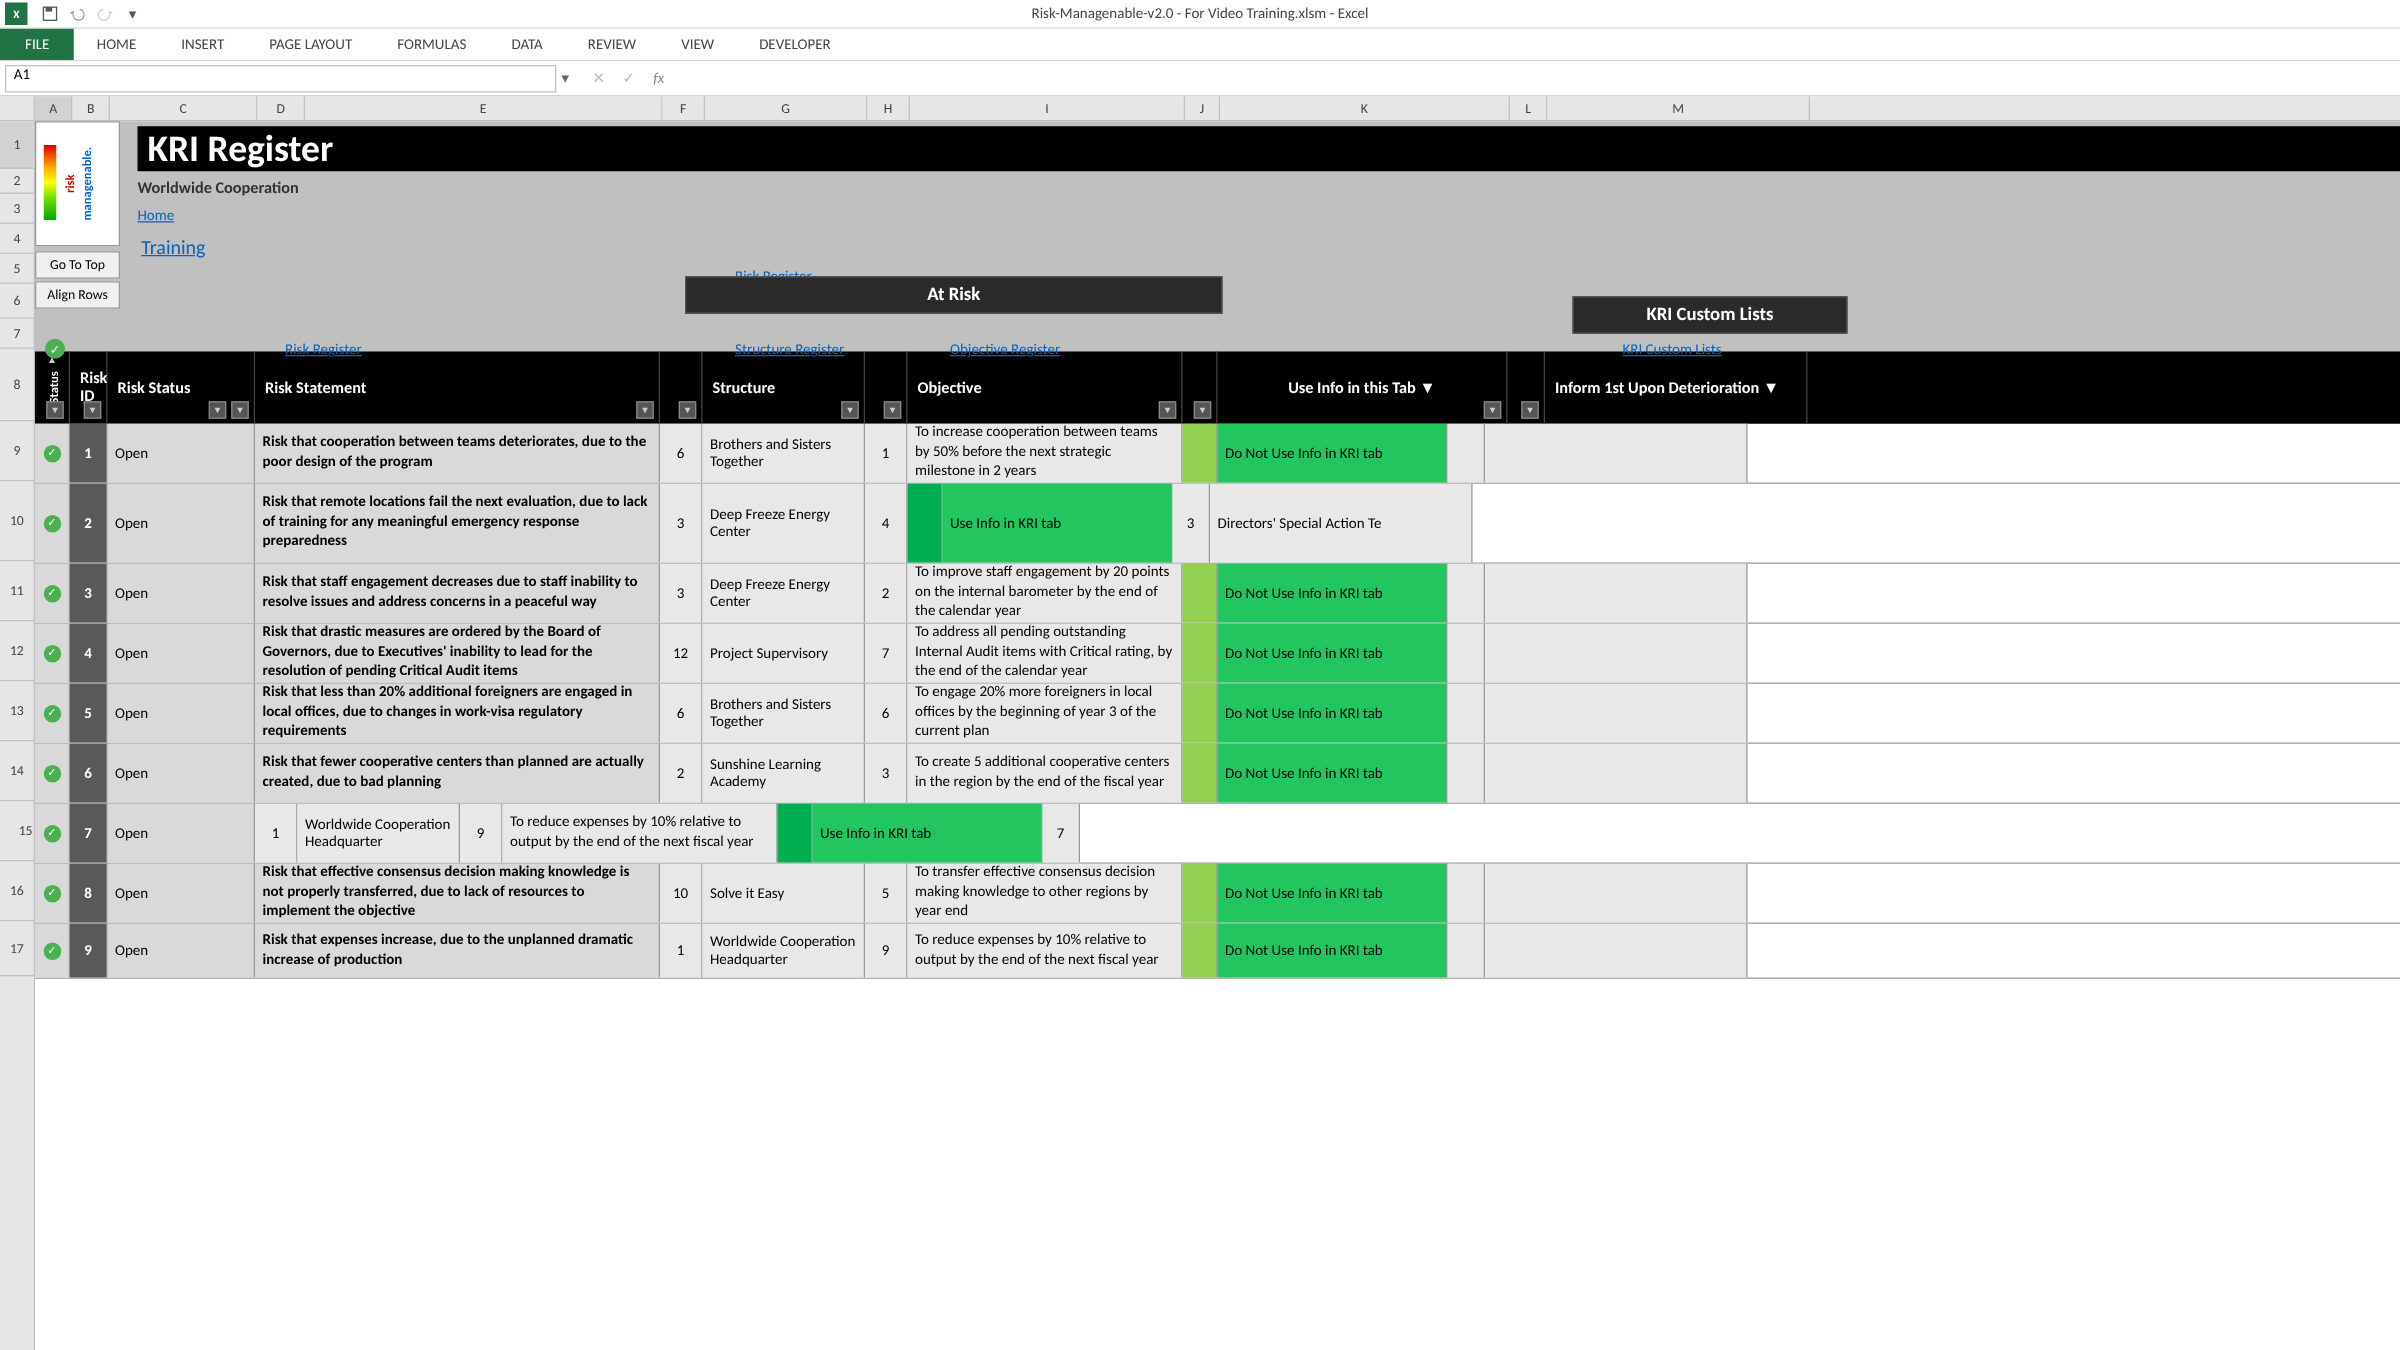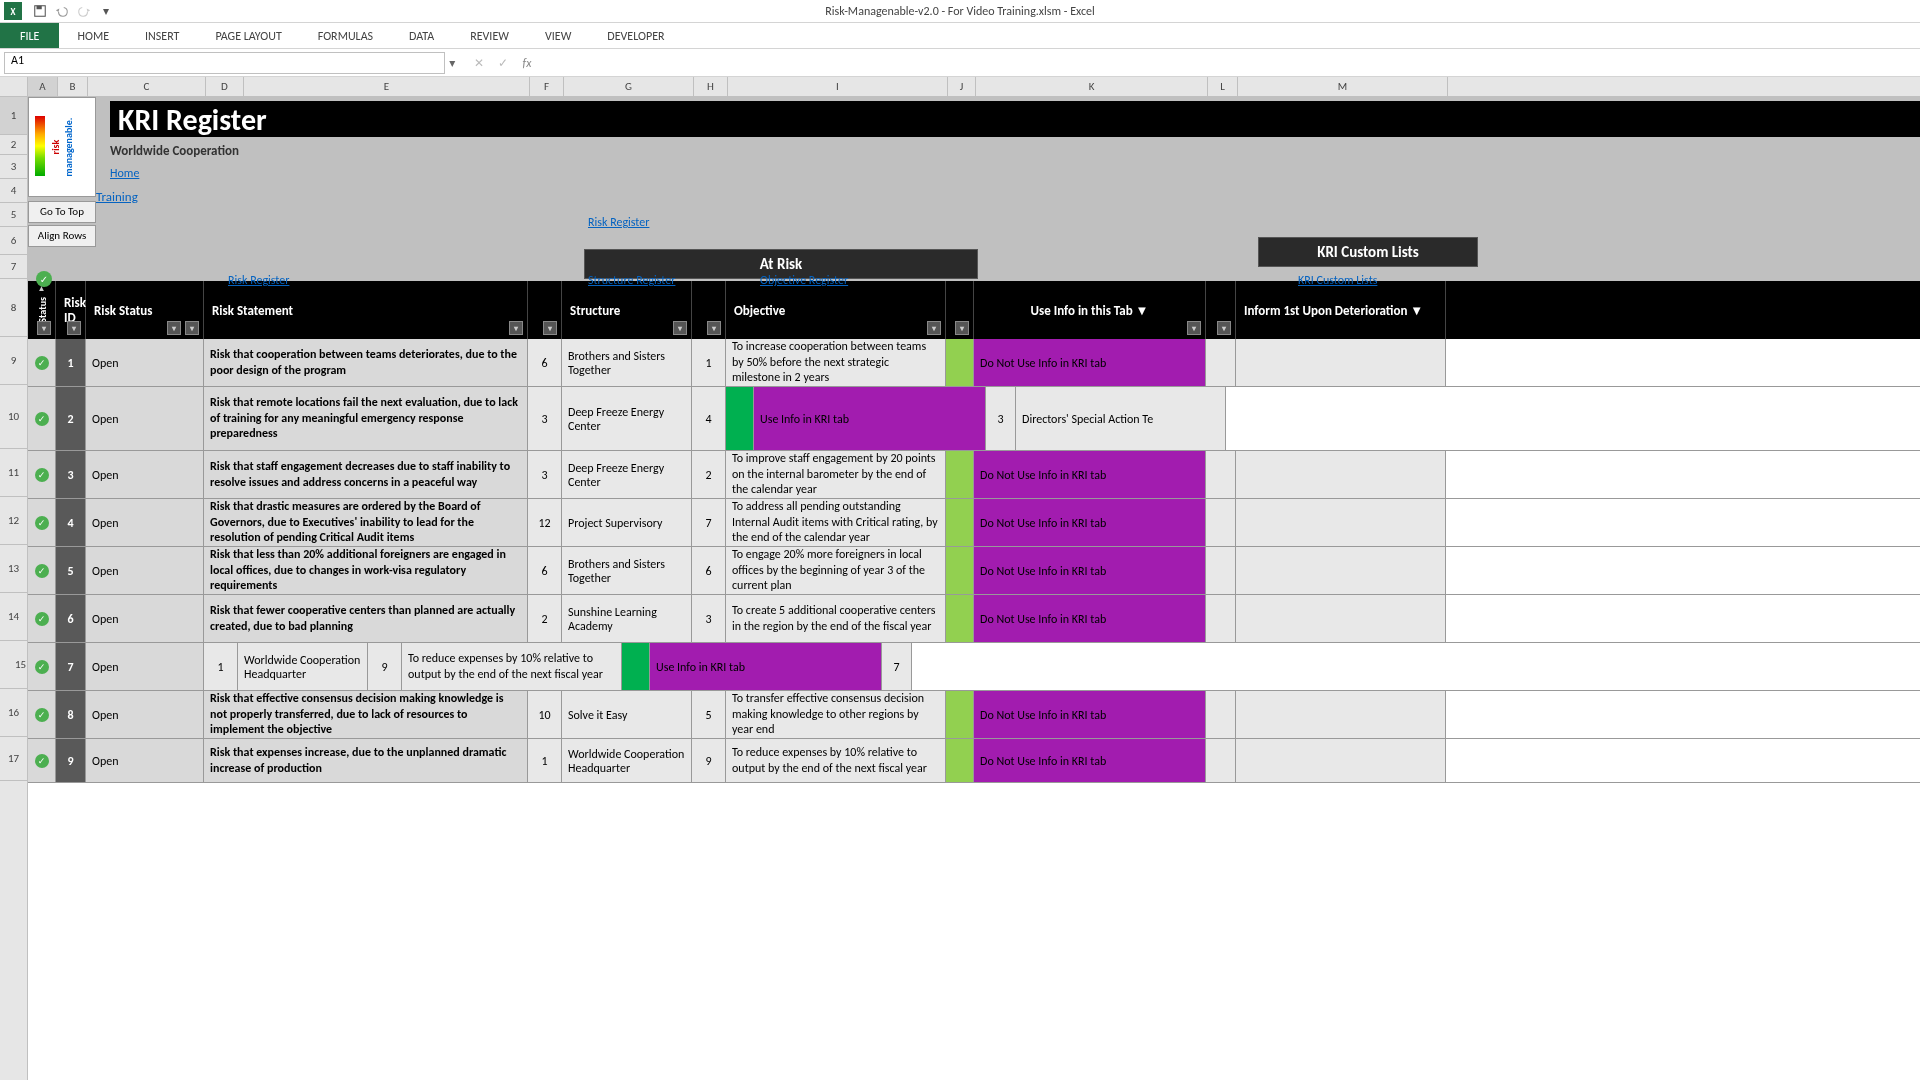--- a/index.html
+++ b/index.html
@@ -42,25 +42,25 @@
 
 
 .hdr-area { background: #c0c0c0; height: 184px; position: relative; }
 .logo-box { position: absolute; left: 0; top: 0; width: 68px; height: 100px; background: #fff; border: 1px solid #999; display: flex; align-items: center; justify-content: center; }
 .logo-inner { transform: rotate(-90deg); font-size: 10px; white-space: nowrap; text-align: center; }
 .logo-bar { width: 10px; height: 60px; background: linear-gradient(180deg, #d00 0%, #fa0 30%, #ff0 50%, #7d0 70%, #0a0 100%); position: absolute; left: 6px; top: 18px; }
 .kri-title { position: absolute; left: 82px; top: 4px; font-size: 30px; font-weight: bold; color: #fff; background: #000; padding: 2px 1160px 2px 8px; height: 36px; display: flex; align-items: center; width: calc(100% - 82px); }
 .subtitle { position: absolute; left: 82px; top: 46px; font-size: 13px; font-weight: bold; color: #333; }
 .link { color: #0563c1; text-decoration: underline; cursor: pointer; }
 .lnk-home { position: absolute; left: 82px; top: 69px; font-size: 12px; }
-.lnk-training { position: absolute; left: 68px; top: 92px; font-size: 13px; text-align: center; }
+.lnk-training { position: absolute; left: 85px; top: 92px; font-size: 16px; text-align: center; }
 .btn-gototop { position: absolute; left: 0; top: 104px; width: 68px; height: 22px; background: #f0f0f0; border: 1px solid #999; font-size: 11px; text-align: center; line-height: 20px; cursor: pointer; }
 .btn-alignrows { position: absolute; left: 0; top: 128px; width: 68px; height: 22px; background: #f0f0f0; border: 1px solid #999; font-size: 11px; text-align: center; line-height: 20px; cursor: pointer; }
 .lnk-riskreg1 { position: absolute; left: 560px; top: 118px; font-size: 12px; }
-.atrisk-box { position: absolute; left: 520px; top: 152px; width: 394px; height: 30px; background: #2a2a2a; color: #fff; font-size: 15px; font-weight: bold; display: flex; align-items: center; justify-content: center; border: 1px solid #555; margin-left: 36px; }
+.atrisk-box { position: absolute; left: 520px; top: 124px; width: 430px; height: 30px; background: #2a2a2a; color: #fff; font-size: 15px; font-weight: bold; display: flex; align-items: center; justify-content: center; border: 1px solid #555; }
 .kri-custom-box { position: absolute; left: 1230px; top: 140px; width: 220px; height: 30px; background: #2a2a2a; color: #fff; font-size: 15px; font-weight: bold; display: flex; align-items: center; justify-content: center; border: 1px solid #555; }
 .check-icon { position: absolute; left: 8px; top: 174px; width: 16px; height: 16px; border-radius: 50%; background: #4caf50; display: flex; align-items: center; justify-content: center; color: #fff; font-size: 10px; }
 .lnk-row7 { position: absolute; top: 176px; font-size: 12px; }
 
 
 .thdr-row { height: 58px; background: #000; display: flex; color: #fff; }
 .thdr { border-right: 1px solid #444; padding: 6px 8px; font-size: 13px; font-weight: bold; position: relative; display: flex; align-items: center; }
 .thdr .filter { position: absolute; bottom: 4px; right: 4px; width: 14px; height: 14px; background: #555; border: 1px solid #888; display: flex; align-items: center; justify-content: center; font-size: 8px; color: #ccc; cursor: pointer; }
 .sort-arrow { position: absolute; top: 2px; left: 50%; transform: translateX(-50%); font-size: 8px; color: #ccc; }
 
@@ -70,21 +70,21 @@
 .c-status { width: 28px; justify-content: center; background: #d9d9d9; }
 .c-status .chk { width: 14px; height: 14px; border-radius: 50%; background: #4caf50; color: #fff; font-size: 9px; display: flex; align-items: center; justify-content: center; }
 .c-id { width: 30px; background: #595959; color: #fff; font-weight: bold; justify-content: center; }
 .c-rstatus { width: 118px; background: #d9d9d9; }
 .c-stmt { width: 324px; font-weight: bold; background: #d9d9d9; line-height: 1.3; }
 .c-num1 { width: 34px; justify-content: center; background: #e8e8e8; }
 .c-struct { width: 130px; background: #e8e8e8; }
 .c-num2 { width: 34px; justify-content: center; background: #e8e8e8; }
 .c-obj { width: 220px; background: #e8e8e8; line-height: 1.3; }
 .c-green { width: 28px; }
-.c-use { width: 232px; background: #a21caf; }
+.c-use { width: 184px; background: #22c55e; }
 .c-num3 { width: 30px; justify-content: center; background: #e8e8e8; }
 .c-inform { width: 210px; background: #e8e8e8; }
 .green-light { background: #92d050; }
 .green-dark { background: #00b050; }
 
 
 .w-status{width:28px}.w-id{width:30px}.w-rstatus{width:118px}.w-stmt{width:324px}.w-num1{width:34px}.w-struct{width:130px}.w-num2{width:34px}.w-obj{width:220px}.w-green{width:28px}.w-use{width:232px}.w-num3{width:30px}.w-inform{width:210px}
 
 .vert-text { writing-mode: vertical-rl; transform: rotate(180deg); font-size: 10px; }
 </style>

